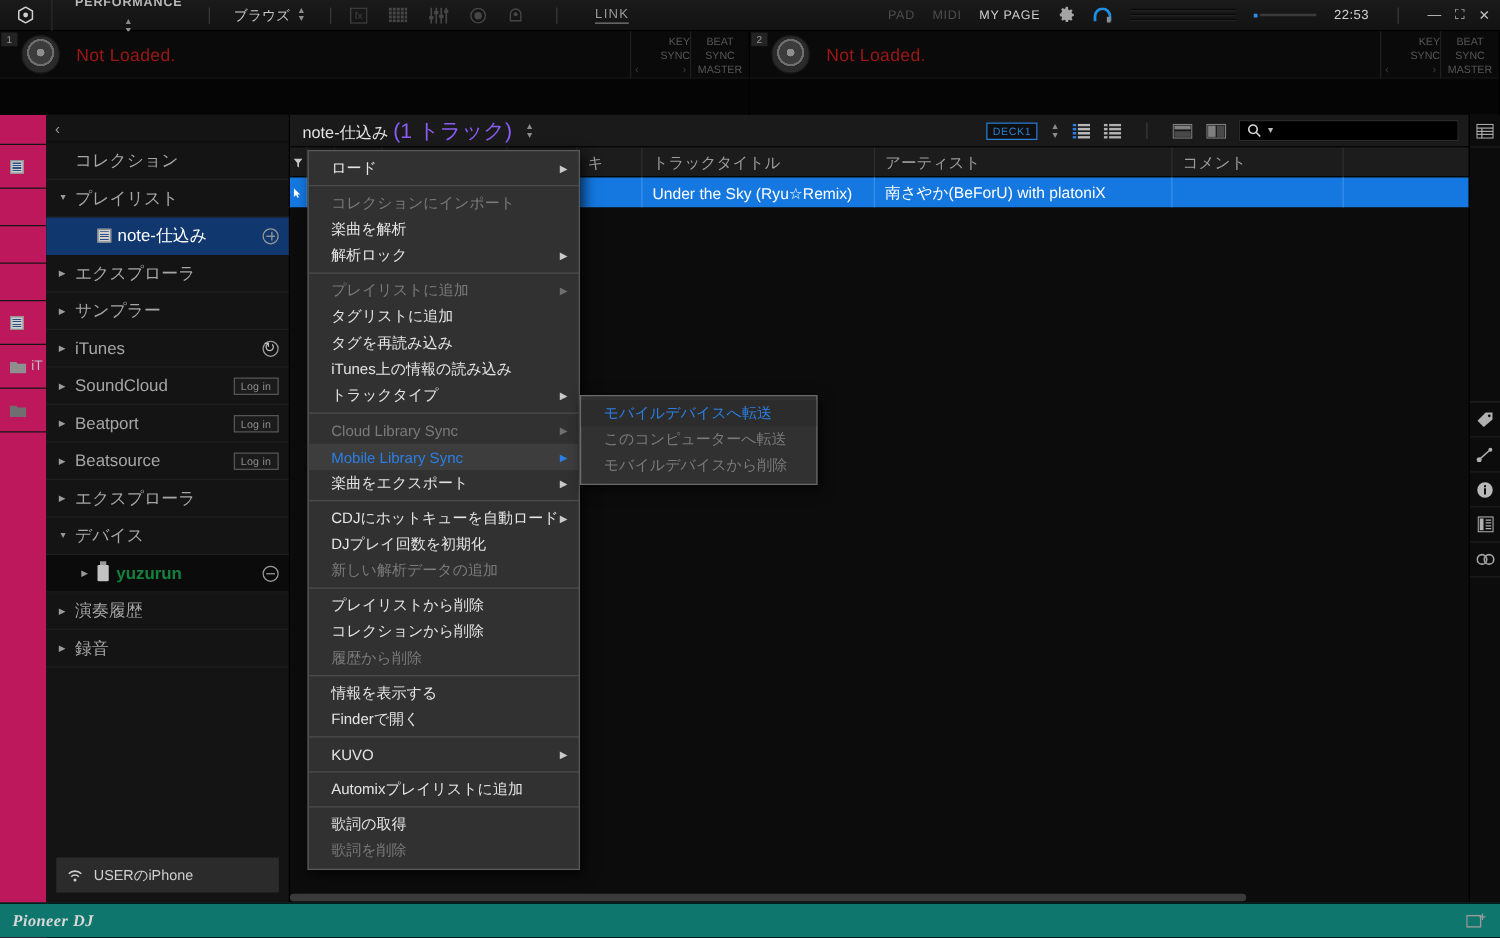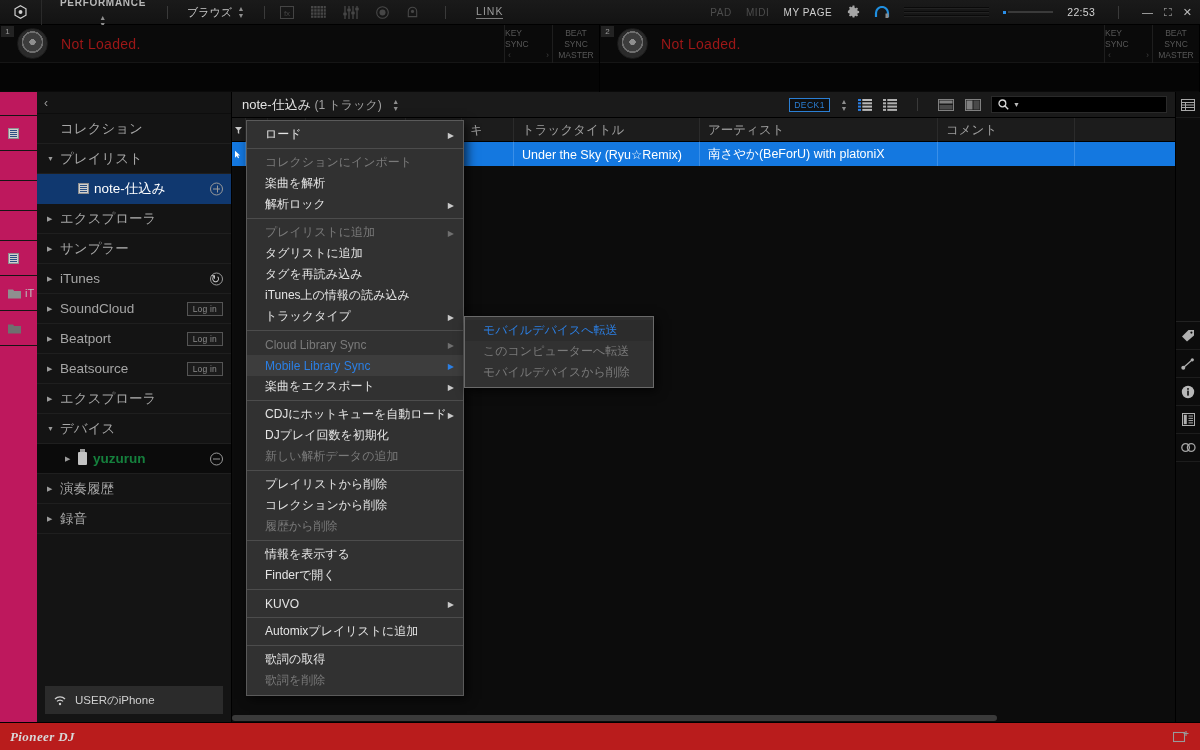--- a/index.html
+++ b/index.html
@@ -61,21 +61,21 @@
     color:#9b9b9b; font-size:8px; text-align:center; line-height:11px;
   }
   .deck-head { display:flex; align-items:center; height:38px; padding-left:17px; border-bottom:1px solid #161616;}
   .jog { width:31px;height:31px;border-radius:50%;
     background: radial-gradient(circle at 50% 45%, #8e8e8e 0 14%, #3c3c3c 15% 42%, #6e6e6e 43% 50%, #2a2a2a 51% 100%);
     border:1px solid #1c1c1c; flex:none;}
   .notloaded { color:#9e1717; font-size:14px; margin-left:13px; letter-spacing:.3px; }
   .deck-sync {
     position:absolute; right:0; top:0; height:38px; display:flex; align-items:stretch; font-size:8.5px; color:#575757;
   }
-  .sync-key { width:48px; border-left:1px solid #1e1e1e; padding-top:3px; text-align:left; line-height:11px; position:relative;}
+  .sync-key { width:48px; border-left:1px solid #1e1e1e; padding-top:3px; text-align:right; line-height:11px; position:relative;}
   .sync-key .arrs { position:absolute; bottom:2px; left:0; right:0; display:flex; justify-content:space-between; padding:0 3px; font-size:9px; color:#3d3d3d;}
   .sync-beat { width:47px; border-left:1px solid #1e1e1e; padding-top:3px; text-align:center; line-height:11px;}
   .deck-wave { height:28px; background:#050505; }
 
   
   .rail { position:absolute; left:0; top:92px; width:37px; height:658px; background:#be185d; }
   .rail-item { height:35px; display:flex; align-items:center; padding-left:8px; border-bottom:1px solid #151515; }
   .rail-label { font-size:11px; color:#bfbfbf; margin-left:4px; }
   .rail-spacer { border-bottom:1px solid #151515; }
 
@@ -116,21 +116,21 @@
     position:absolute; left:8px; right:8px; bottom:8px; height:28px; background:#2b2b2b;
     display:flex; align-items:center; padding-left:9px; gap:7px; font-size:11.5px; color:#d0d0d0;
   }
 
   
   .browser { position:absolute; left:232px; top:92px; right:25px; height:630px; background:#0c0c0c; }
   .br-title {
     height:26px; display:flex; align-items:center; background:#1a1a1a; border-bottom:1px solid #000;
   }
   .br-title-text { font-size:13px; color:#e2e2e2; padding-left:10px; }
-  .br-title-text .cnt { color:#a3a3a3; font-size:12px; }
+  .br-title-text .cnt { color:#8b5cf6; font-size:17px; }
   .br-title-updown { margin-left:10px; }
   .br-tools { margin-left:auto; display:flex; align-items:center; gap:10px; padding-right:8px; }
   .deck-chip {
     border:1px solid #2b7fd4; color:#2b7fd4; font-size:8.5px; padding:1px 4px; letter-spacing:.5px;
     background:#0f0f0f;
   }
   .viewtoggle { display:flex; gap:11px; align-items:center; }
   .srchbox {
     width:176px; height:17px; background:#000; border:1px solid #2a2a2a; display:flex; align-items:center;
     padding-left:6px; gap:4px;
@@ -159,21 +159,21 @@
   .hscroll .thumb { position:absolute; left:0; top:1px; width:765px; height:6px; background:#3a3a3a; border-radius:3px;}
 
   
   .rrail { position:absolute; right:0; top:92px; width:25px; height:630px; background:#0c0c0c; border-left:1px solid #000;}
   .rrail-top { height:26px; display:flex; align-items:center; justify-content:center; border-bottom:1px solid #1a1a1a;}
   .rrail-gap { height:204px; border-bottom:1px solid #222; }
   .rrail-item { height:28px; display:flex; align-items:center; justify-content:center; border-bottom:1px solid #1d1d1d;}
 
   
   .statusbar {
-    position:absolute; left:0; bottom:0; width:1200px; height:28px; background:#b91c1c;
+    position:absolute; left:0; bottom:0; width:1200px; height:28px; background:#0f766e;
     border-top:1px solid #000; display:flex; align-items:center; padding:0 10px;
   }
   .pioneer { font-family:"Liberation Serif", serif; font-style:italic; font-weight:bold;
     font-size:13px; color:#d8d8d8; letter-spacing:.4px; }
   .statusbar .right { margin-left:auto; display:flex; align-items:center; gap:8px; }
 
   
   .ctxmenu {
     position:absolute; left:246px; top:120px; width:218px; background:#313131;
     border:1px solid #5a5a5a; box-shadow:3px 3px 10px rgba(0,0,0,.7); padding:3px 0 4px 0;

